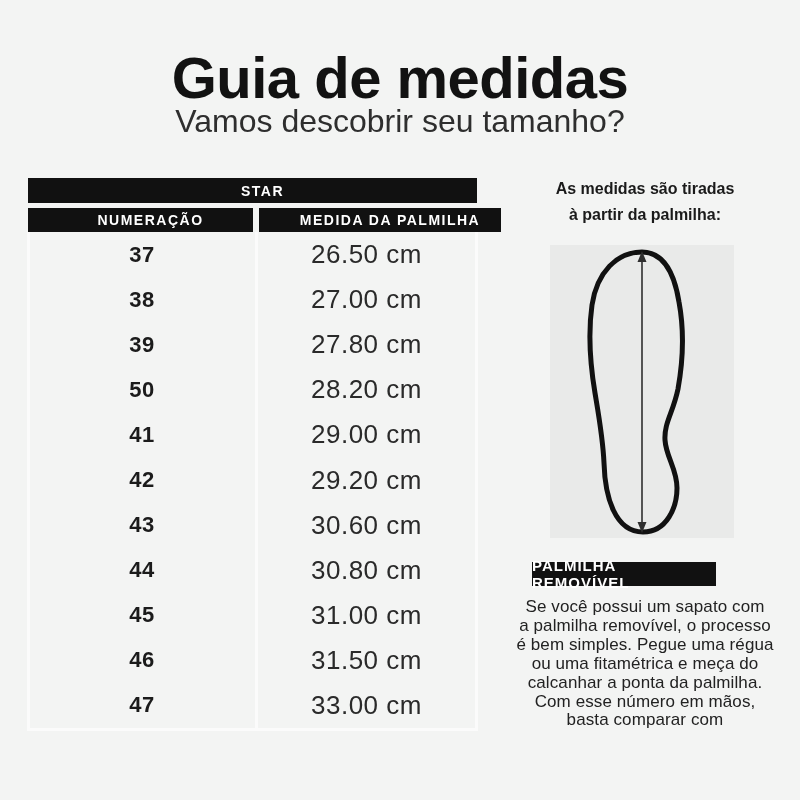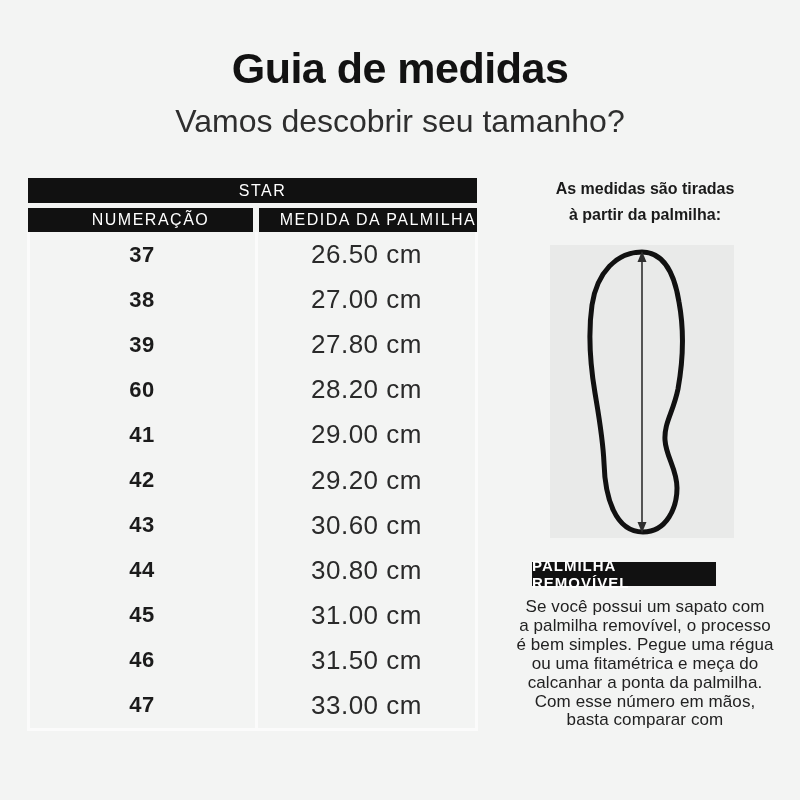--- a/index.html
+++ b/index.html
@@ -9,37 +9,37 @@
     background:#f3f4f3;
     color:#161616;
     position:relative;
     overflow:hidden;
   }
   .page { position:absolute; inset:0; }
 
   
   .title {
     position:absolute; left:0; top:44px; width:800px;
-    text-align:center; font-size:43px; font-weight:bold;
+    text-align:center; font-size:58px; font-weight:bold;
     letter-spacing:-0.5px; color:#121212;
   }
   .subtitle {
     position:absolute; left:0; top:103px; width:800px;
     text-align:center; font-size:32px; font-weight:400; color:#2e2e2e;
   }
 
   
   .bar {
     position:absolute; background:#111111; color:#ffffff;
     display:flex; align-items:center; justify-content:center;
-    font-weight:normal; font-size:16px; letter-spacing:1.5px;padding-left:20px;
+    font-weight:bold; font-size:14px; letter-spacing:1.5px;padding-left:20px;
   }
   .bar.brand { left:28px; top:178px; width:449px; height:25px; }
   .bar.col1  { left:28px; top:208px; width:225px; height:24px; }
-  .bar.col2  { left:259px; top:208px; width:218px; height:24px; }
+  .bar.col2  { left:259px; top:208px; width:242px; height:24px; }
 
   .tbody {
     position:absolute; left:28px; top:232px; width:449px; height:499px;
     display:flex; flex-direction:column;
     border-bottom:3px solid #fbfbfb;
   }
   .trow { flex:1; display:flex; align-items:center; }
   .cell { text-align:center; }
   .cell.size    { width:228px; font-size:22px; font-weight:bold; color:#1b1b1b; letter-spacing:0.5px; }
   .cell.measure { width:221px; font-size:26px; font-weight:400; color:#2a2a2a; letter-spacing:0.5px; }
@@ -97,21 +97,21 @@
     </div>
     <div class="trow">
       <div class="cell size">38</div>
       <div class="cell measure">27.00 cm</div>
     </div>
     <div class="trow">
       <div class="cell size">39</div>
       <div class="cell measure">27.80 cm</div>
     </div>
     <div class="trow">
-      <div class="cell size">60</div>
+      <div class="cell size">50</div>
       <div class="cell measure">28.20 cm</div>
     </div>
     <div class="trow">
       <div class="cell size">41</div>
       <div class="cell measure">29.00 cm</div>
     </div>
     <div class="trow">
       <div class="cell size">42</div>
       <div class="cell measure">29.20 cm</div>
     </div>

